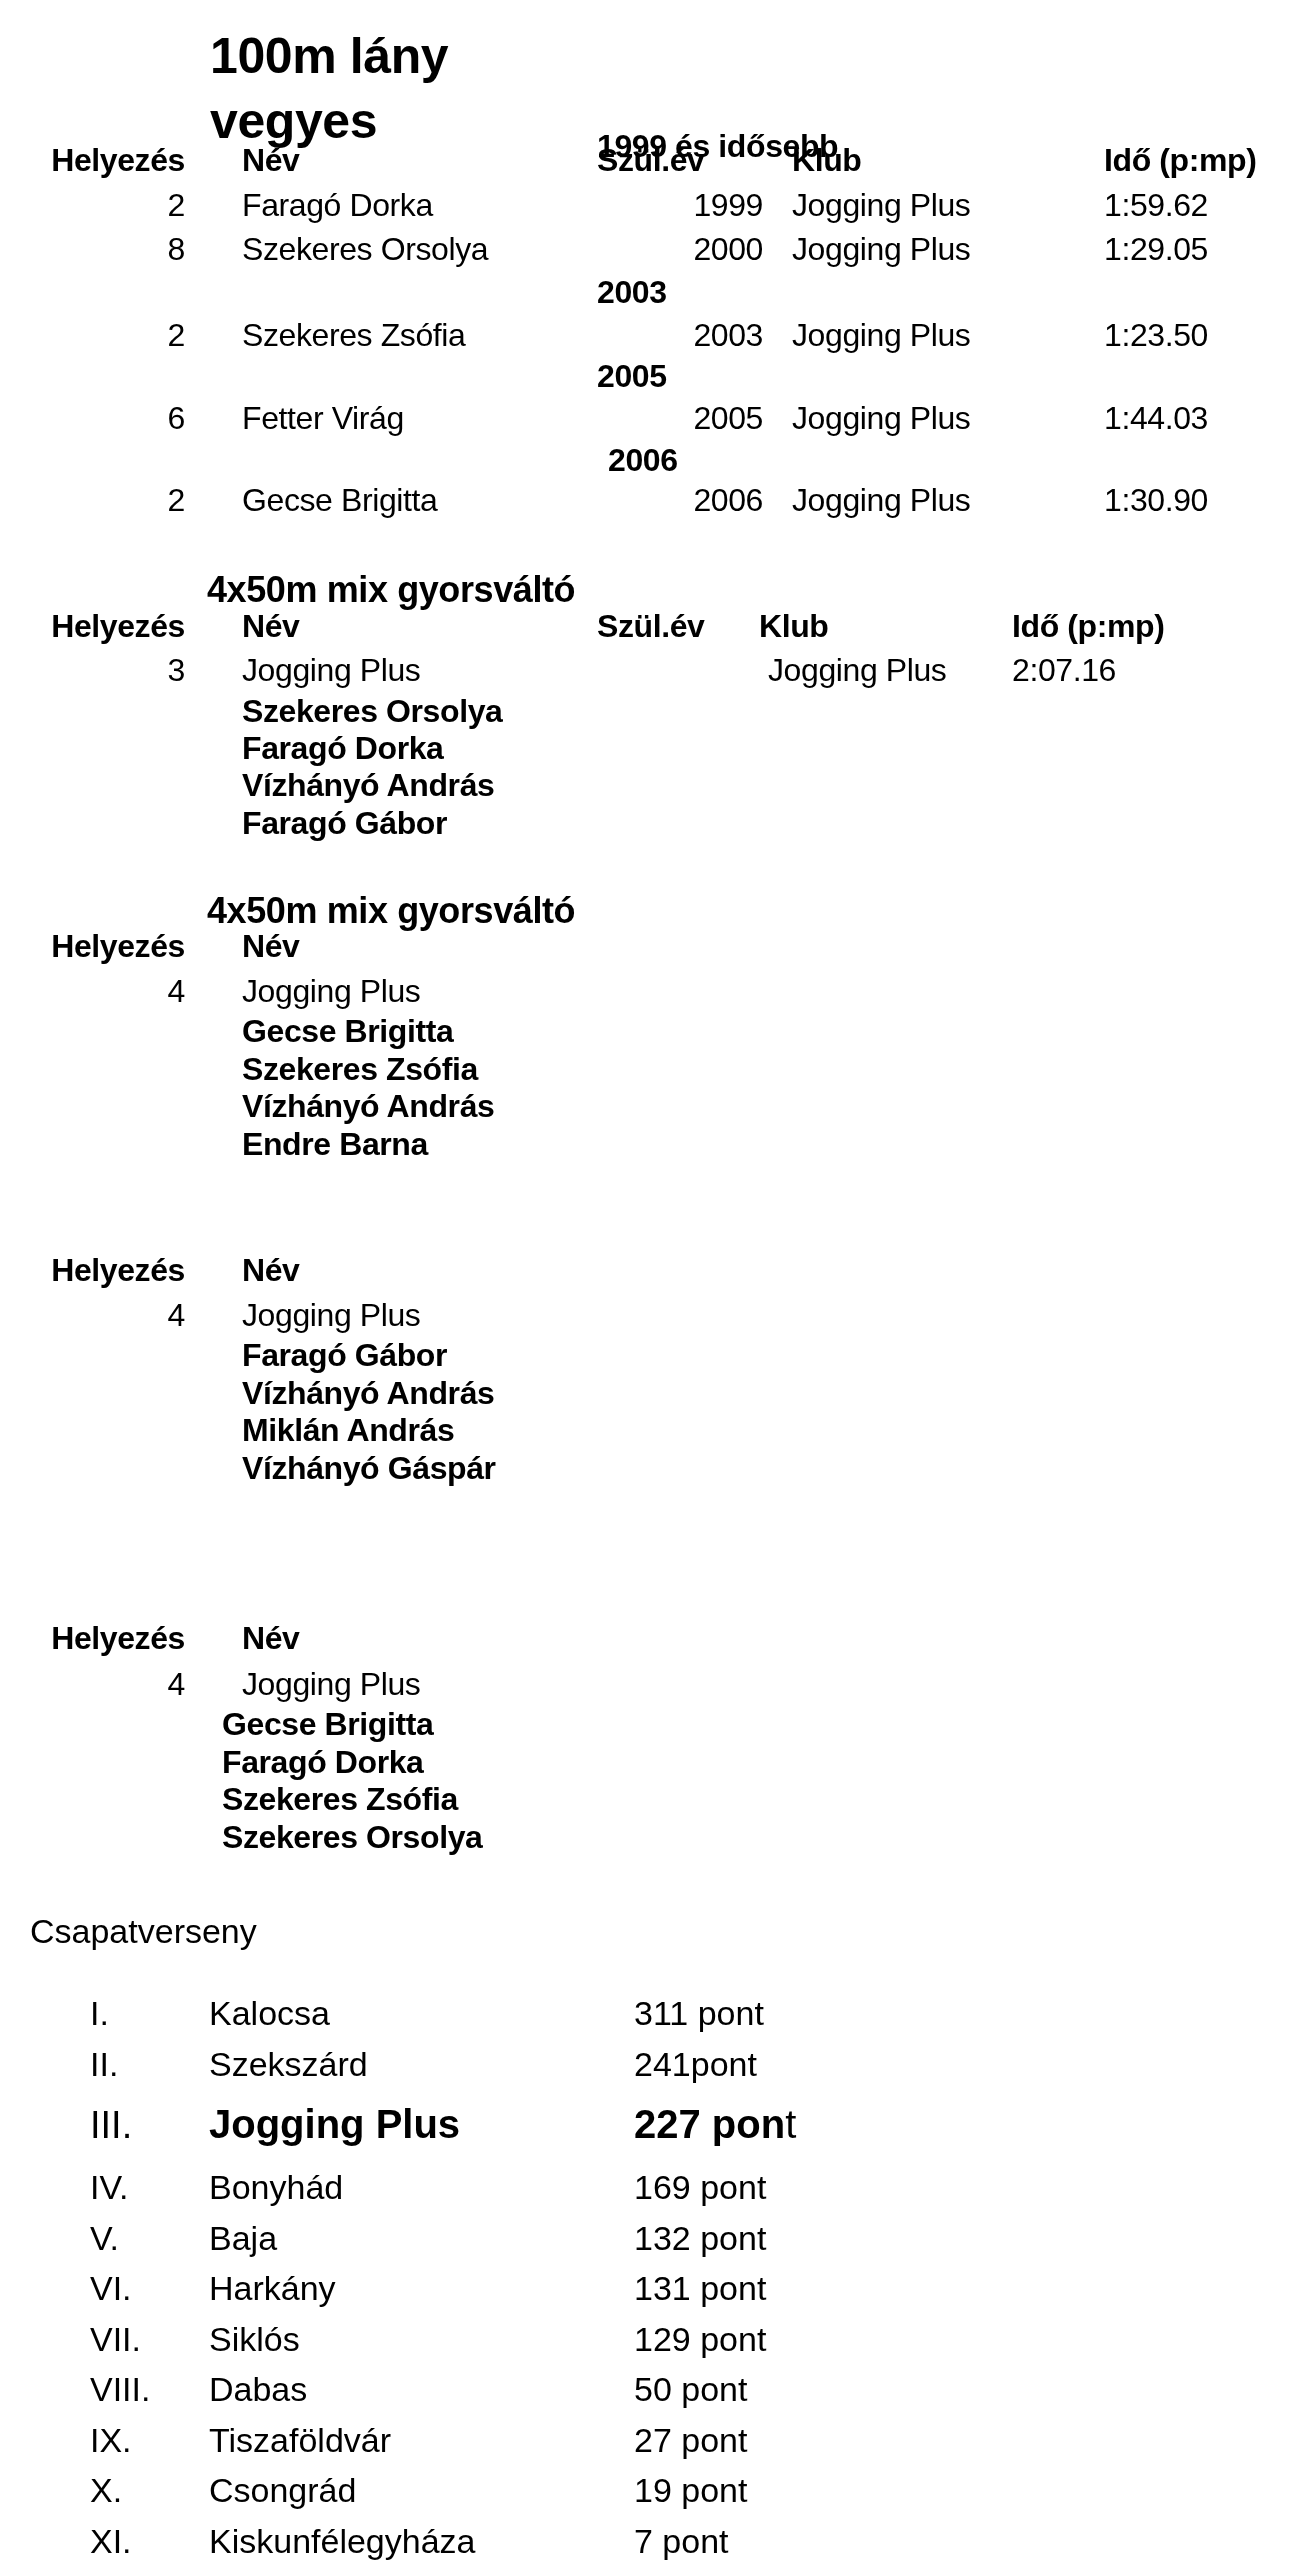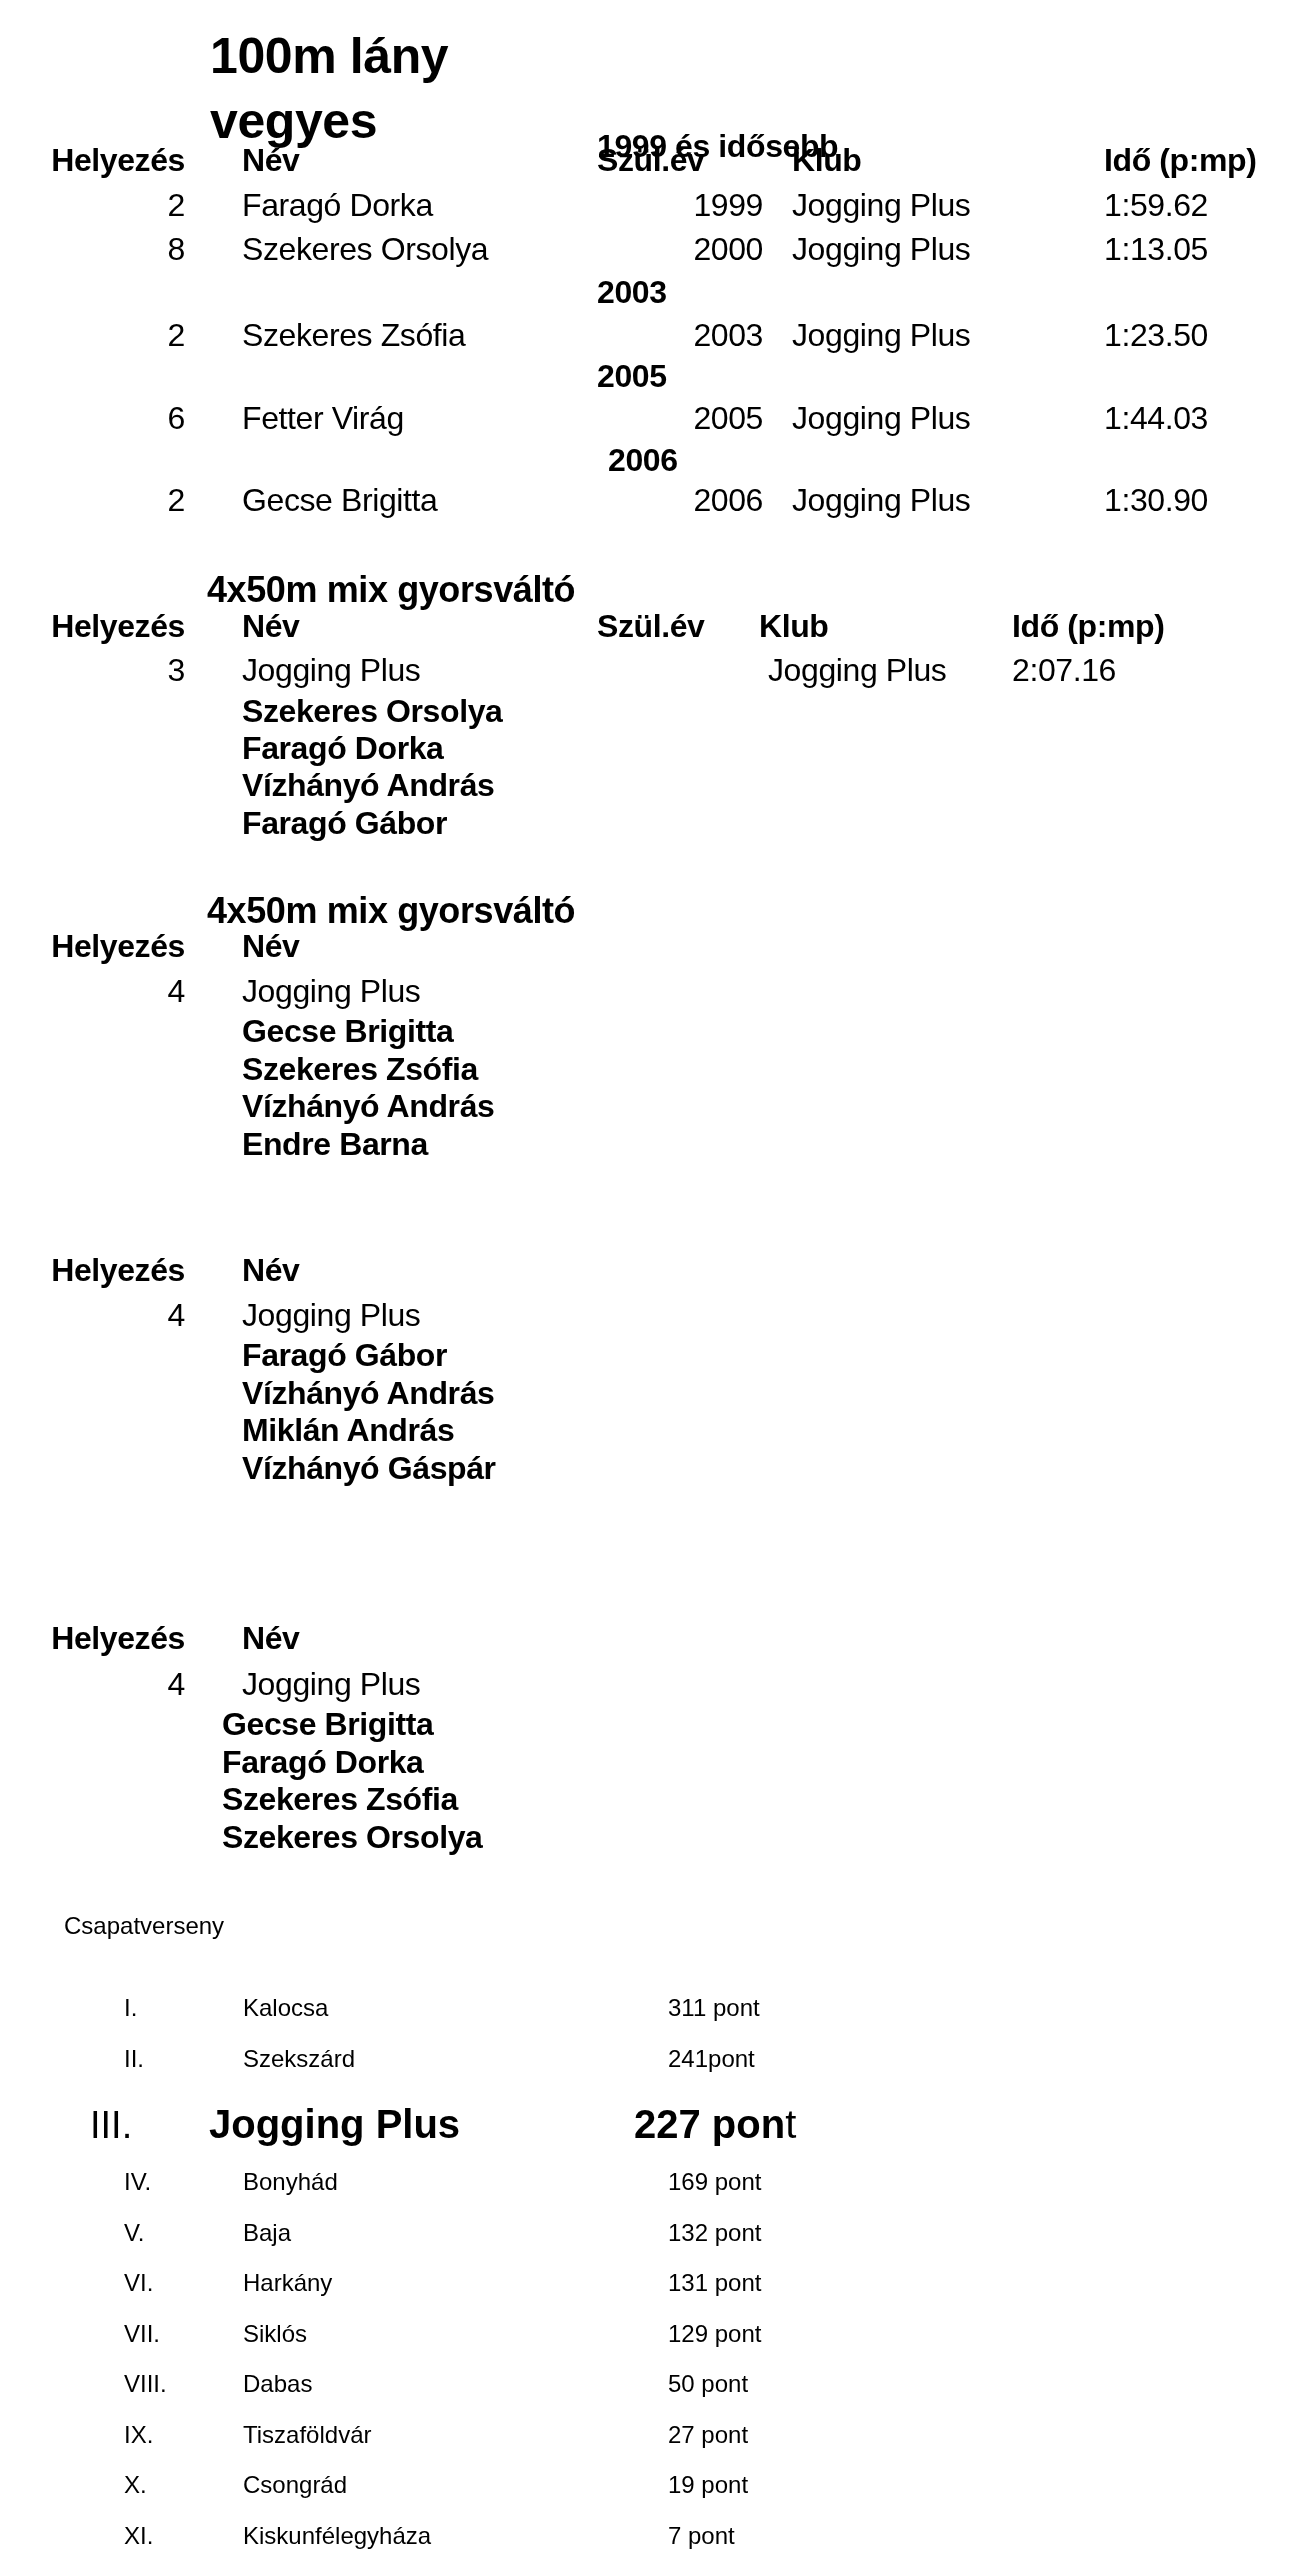--- a/index.html
+++ b/index.html
@@ -9,21 +9,21 @@
     background:#ffffff;
     font-family:"Liberation Sans", sans-serif;
     color:#000000;
     overflow:hidden;
   }
   .t { position:absolute; line-height:1; white-space:pre; letter-spacing:-0.4px; }
   .b { font-weight:bold; }
   .fs40 { font-size:32px; }
   .fs45 { font-size:36px; }
   .fs62 { font-size:50px; }
-  .fs42 { font-size:24px; letter-spacing:0;margin-left:34px; }
+  .fs42 { font-size:34px; letter-spacing:0; }
   .fs48 { font-size:38px; letter-spacing:0; }
   .fs50 { font-size:40px; letter-spacing:0; }
   
   .c-rank { left:38px; width:147px; text-align:right; }
   .c-name { left:209px;margin-left:33px; }
   .c-year { left:597px; width:166px; text-align:right; }
   .c-yearlbl { left:597px; }
   .c-club { left:792px; }
   .c-time { left:1104px; }
   
@@ -53,21 +53,21 @@
   <div class="t fs40 c-rank" style="top:189px">2</div>
   <div class="t fs40 c-name" style="top:189px">Faragó Dorka</div>
   <div class="t fs40 c-year" style="top:189px">1999</div>
   <div class="t fs40 c-club" style="top:189px">Jogging Plus</div>
   <div class="t fs40 c-time" style="top:189px">1:59.62</div>
 
   <div class="t fs40 c-rank" style="top:233px">8</div>
   <div class="t fs40 c-name" style="top:233px">Szekeres Orsolya</div>
   <div class="t fs40 c-year" style="top:233px">2000</div>
   <div class="t fs40 c-club" style="top:233px">Jogging Plus</div>
-  <div class="t fs40 c-time" style="top:233px">1:13.05</div>
+  <div class="t fs40 c-time" style="top:233px">1:29.05</div>
 
   <div class="t b fs40 c-yearlbl" style="top:276px">2003</div>
 
   <div class="t fs40 c-rank" style="top:319px">2</div>
   <div class="t fs40 c-name" style="top:319px">Szekeres Zsófia</div>
   <div class="t fs40 c-year" style="top:319px">2003</div>
   <div class="t fs40 c-club" style="top:319px">Jogging Plus</div>
   <div class="t fs40 c-time" style="top:319px">1:23.50</div>
 
   <div class="t b fs40 c-yearlbl" style="top:360px">2005</div>

